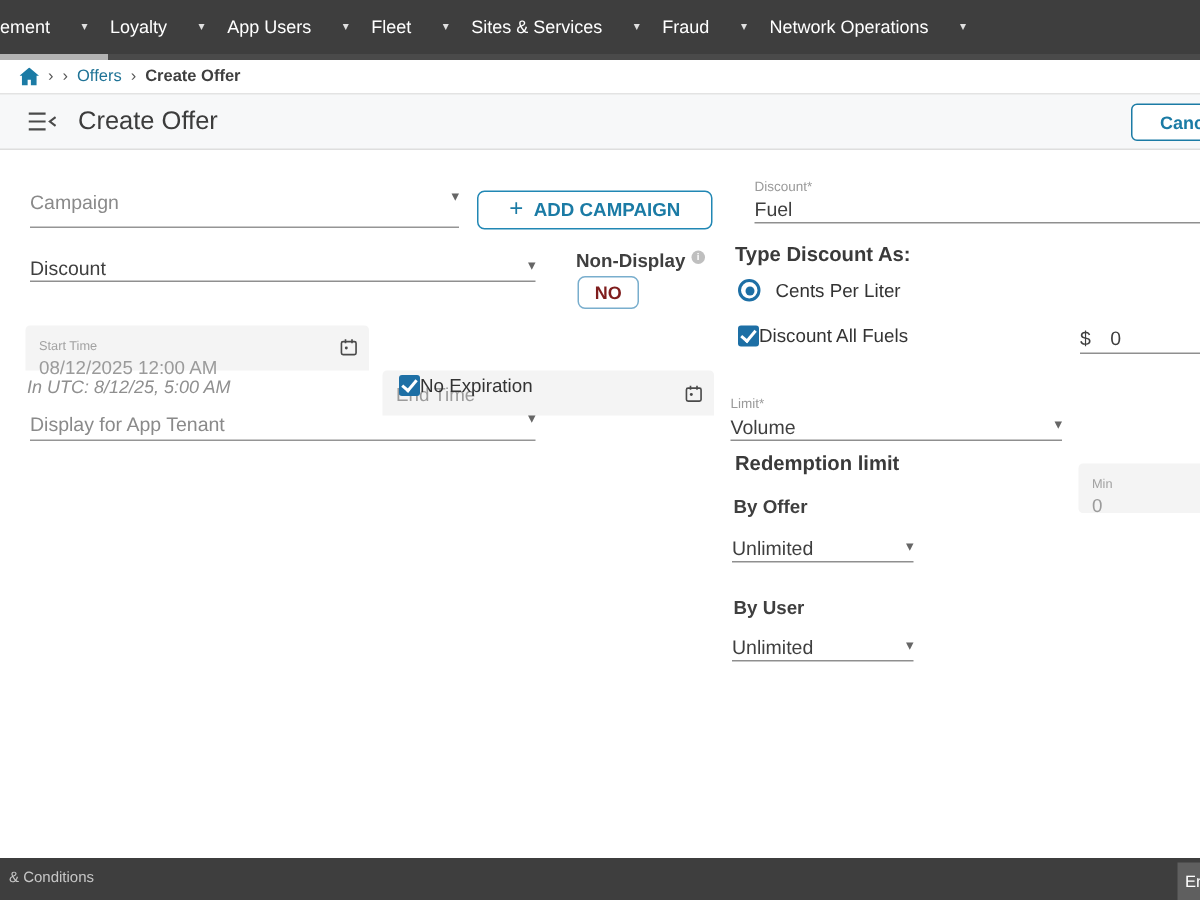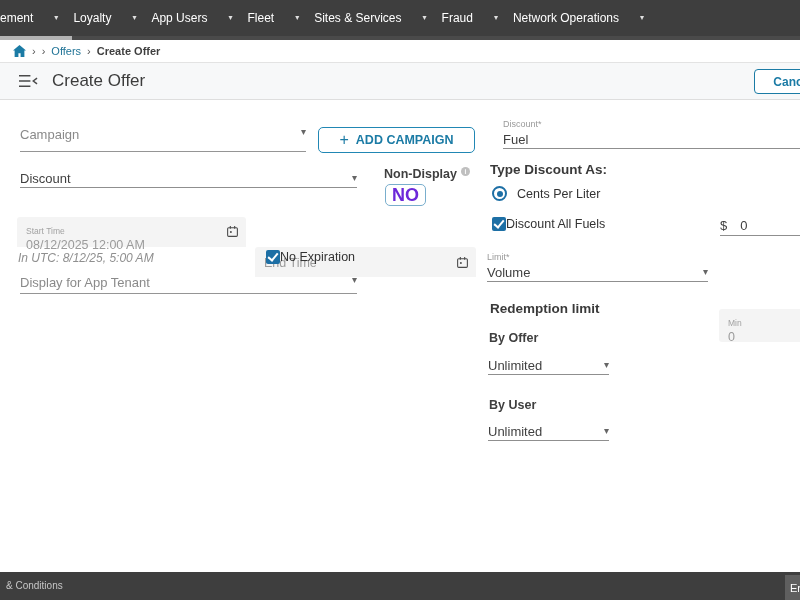--- a/index.html
+++ b/index.html
@@ -61,22 +61,22 @@
   .radio.selected { border-color:#1d6fa5; }
   .radio.selected::after { content:""; position:absolute; left:2.5px; top:2.5px; width:6px; height:6px;
                            border-radius:50%; background:#1d6fa5; }
   .radio-row { display:flex; align-items:center; gap:10px; font-size:12.5px; color:#333; }
 
   
   .add-campaign-btn { display:flex; align-items:center; justify-content:center; gap:7px;
                       border:1px solid #2187b4; border-radius:5px; background:#fff; color:#1b7ba5;
                       font-weight:700; font-size:12.5px; cursor:pointer; }
   .plus-glyph { font-size:16px; font-weight:400; line-height:1; }
-  .no-btn { border:1px solid #79aecd; border-radius:5px; background:#fff; color:#6d28d9;
-            font-weight:700; font-size:18px; display:flex; align-items:center; justify-content:center; cursor:pointer; }
+  .no-btn { border:1px solid #79aecd; border-radius:5px; background:#fff; color:#7f1d1d;
+            font-weight:700; font-size:12px; display:flex; align-items:center; justify-content:center; cursor:pointer; }
   .info-icon { display:inline-flex; align-items:center; justify-content:center; width:9px; height:9px;
                border-radius:50%; background:#bfbfbf; color:#fff; font-size:6.5px; font-weight:700;
                vertical-align:top; margin-left:4px; }
 
   .utc-note { font-size:12px; font-style:italic; color:#8f8f8f; }
 
   
   .footer { position:absolute; top:572px; left:0; width:800px; height:28px; background:#3e3e3e; }
   .footer-terms { position:absolute; left:6px; top:8px; font-size:10px; color:#c6c6c6; cursor:pointer; }
   .lang-btn { position:absolute; left:785px; top:575px; width:40px; height:25px; background:#5f5f5f;
@@ -210,21 +210,21 @@
     <span class="checkbox"></span>
     <span>Discount All Fuels</span>
   </div>
 
   <div class="abs" style="left:720px; top:215px; width:95px; height:21px; border-bottom:1px solid #8f8f8f;
        display:flex; align-items:center; gap:13px; font-size:13px; color:#3f3f3f;">
     <span>$</span>
     <span>0</span>
   </div>
 
-  <div class="abs" style="left:487px; top:252px; width:221px;">
+  <div class="abs" style="left:487px; top:264px; width:221px;">
     <span class="flabel">Limit*</span>
     <div class="frow">
       <span>Volume</span>
       <span class="caret">▾</span>
     </div>
   </div>
 
   <div class="abs dis-box" style="left:719px; top:249px; width:96px; height:33px; border-radius:3px;">
     <span class="dis-label">Min</span>
     <div class="dis-value">0</div>

